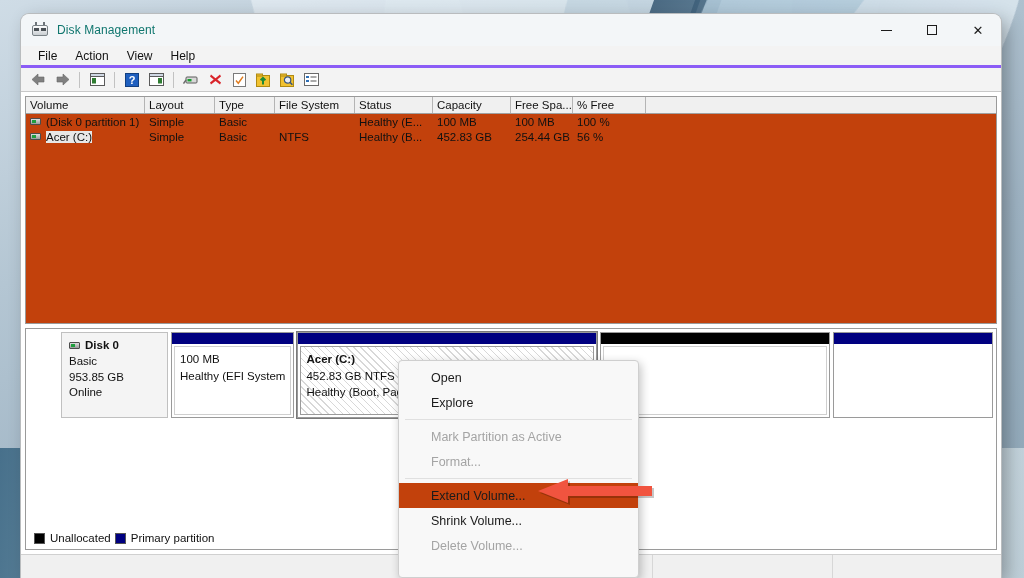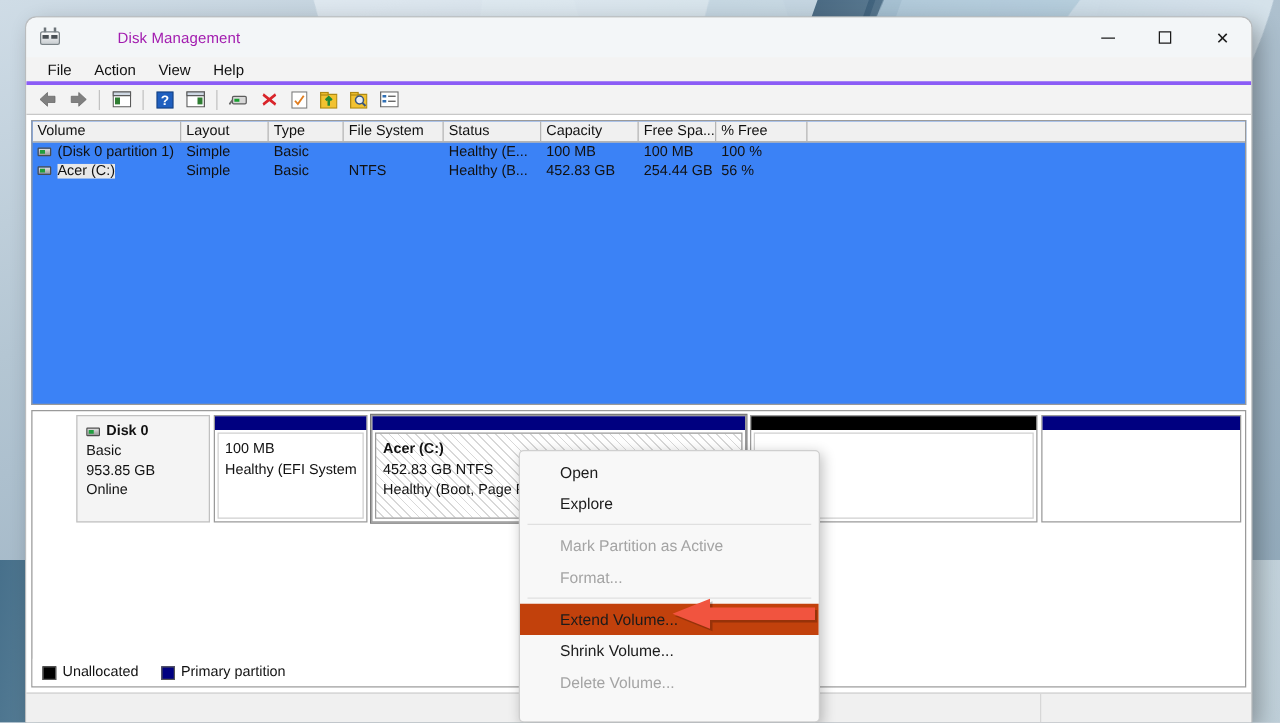--- a/index.html
+++ b/index.html
@@ -54,21 +54,21 @@
   
   .titlebar { height:32px; background:#f3f6f8; display:flex; align-items:center;
               flex:0 0 32px; border-radius:8px 8px 0 0; }
   .title-ico { width:16px; height:16px; margin-left:11px; margin-right:9px; position:relative; flex:0 0 16px; }
   .title-ico .body { position:absolute; left:0; top:3px; width:16px; height:11px;
         background:linear-gradient(180deg,#fdfdfd,#c9ced2); border:1px solid #7a8287; border-radius:2px; }
   .title-ico .slot { position:absolute; left:2px; top:6px; width:5px; height:3px; background:#4a5055; }
   .title-ico .slot2 { position:absolute; left:9px; top:6px; width:5px; height:3px; background:#4a5055; }
   .title-ico .pin1 { position:absolute; left:3px; top:0px; width:2px; height:4px; background:#6d7479; }
   .title-ico .pin2 { position:absolute; left:11px; top:0px; width:2px; height:4px; background:#6d7479; }
-  .title-text { font-size:12px; color:#a21caf; letter-spacing:.1px;margin-left:37px; }
+  .title-text { font-size:12px; color:#0f766e; letter-spacing:.1px; }
   .win-btns { margin-left:auto; display:flex; height:32px; }
   .win-btn { width:46px; height:32px; display:flex; align-items:center; justify-content:center;
              color:#1b1b1b; font-size:11px; }
   .gl-min { width:11px; height:1px; background:#1b1b1b; display:block; }
   .gl-max { width:10px; height:10px; border:1.4px solid #1b1b1b; display:block; }
   .gl-close { font-size:13px; line-height:1; font-family:"Liberation Sans", sans-serif; }
 
   
   .menubar { height:22px; flex:0 0 22px; background:#f3f3f3; display:flex; align-items:center;
              padding-left:8px; border-bottom:3px solid #8b5cf6; }
@@ -78,21 +78,21 @@
   .toolbar { height:24px; flex:0 0 24px; background:#f3f3f3; display:flex; align-items:center;
              padding-left:6px; gap:2px; border-bottom:1px solid #c8c8c8; }
   .tbtn { width:22px; height:20px; display:flex; align-items:center; justify-content:center; position:relative; }
   .tsep { width:1px; height:16px; background:#c2c2c2; margin:0 4px; }
 
   
   .content { flex:1 1 auto; background:#ffffff; padding:4px; display:flex; flex-direction:column; gap:4px;
              min-height:0; }
 
   
-  .vollist { flex:0 0 228px; border:1px solid #9a9a9a; background:#3b82f6; overflow:hidden; position:relative; }
+  .vollist { flex:0 0 228px; border:1px solid #9a9a9a; background:#c2410c; overflow:hidden; position:relative; }
   .vl-head { display:flex; height:17px; background:#f0f0f0; border-bottom:1px solid #a0a0a0; }
   .vl-head .hc { font-size:11.5px; color:#111; padding:1px 4px; border-right:1px solid #b4b4b4;
                  overflow:hidden; white-space:nowrap; display:flex; align-items:center; }
   .vl-row { display:flex; height:15px; align-items:center; }
   .vl-row .c { font-size:11.5px; color:#111; padding:0 4px; white-space:nowrap; overflow:hidden;
                display:flex; align-items:center; }
   .vl-row.sel .c.first .lbl { background:#e8e8e8; }
   .drv-ico { width:11px; height:7px; border:1px solid #4c4c4c; border-radius:1px; margin-right:5px;
              background:linear-gradient(180deg,#dedede,#9b9b9b); position:relative; flex:0 0 11px; }
   .drv-ico::after { content:""; position:absolute; left:1px; top:1px; width:4px; height:3px; background:#1f9e3e; }
@@ -116,36 +116,36 @@
       background-image:repeating-linear-gradient(45deg,#fff 0 4px,#d8d8d8 4px 5px); }
   .part.selected { outline:1px solid #7a7a7a; }
   .p-efi { flex:0 0 101px; }
   .p-c   { flex:0 0 300px; }
   .p-mid { flex:1 1 auto; }
   .p-last{ flex:0 0 160px; }
   .pbody b { font-weight:bold; }
 
   
   .legend { position:absolute; left:0; right:0; bottom:0; height:22px; background:#fff;
-            display:flex; align-items:center; padding-left:8px; gap:18px; }
+            display:flex; align-items:center; padding-left:8px; gap:4px; }
   .lg-item { display:flex; align-items:center; gap:5px; font-size:11.5px; color:#111; }
   .lg-sw { width:11px; height:11px; border:1px solid #555; }
   .lg-sw.unalloc { background:#000; }
   .lg-sw.primary { background:#000080; }
 
   
   .statusbar { flex:0 0 24px; height:24px; background:#f0f0f0; border-top:1px solid #d0d0d0; display:flex; }
   .sb-cell { border-right:1px solid #d7d7d7; }
   .sb-c1 { flex:0 0 632px; }
   .sb-c2 { flex:0 0 180px; }
   .sb-c3 { flex:1 1 auto; border-right:none; }
 
   
   .ctxmenu {
-    position:absolute; left:415px; top:360px; width:241px; height:218px;
+    position:absolute; left:398px; top:360px; width:241px; height:218px;
     background:#f8f8f8; border:1px solid #cfcfcf;
     border-radius:4px; box-shadow:2px 3px 10px rgba(0,0,0,.24);
     padding:4px 0; overflow:hidden; z-index:40;
     font-size:12.5px; color:#1b1b1b;
   }
   .ctx-item { height:25px; display:flex; align-items:center; padding-left:32px; white-space:nowrap; }
   .ctx-item.disabled { color:#a4a4a4; }
   .ctx-item.hl { background:#c2410c; }
   .ctx-sep { height:1px; background:#e0e0e0; margin:4px 6px; }
 

